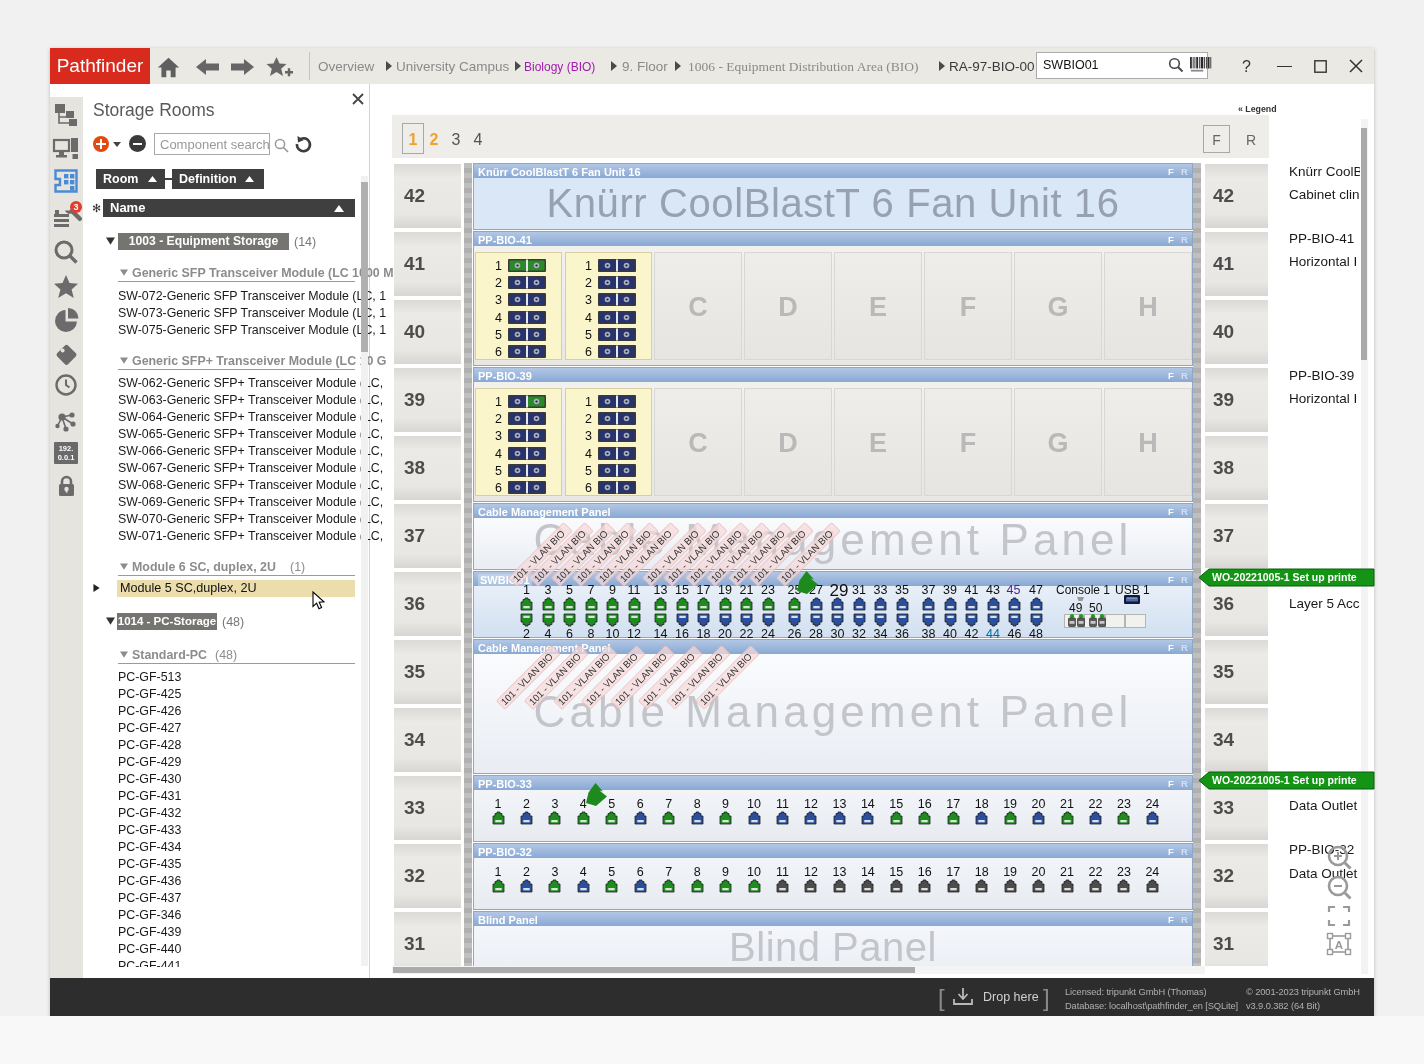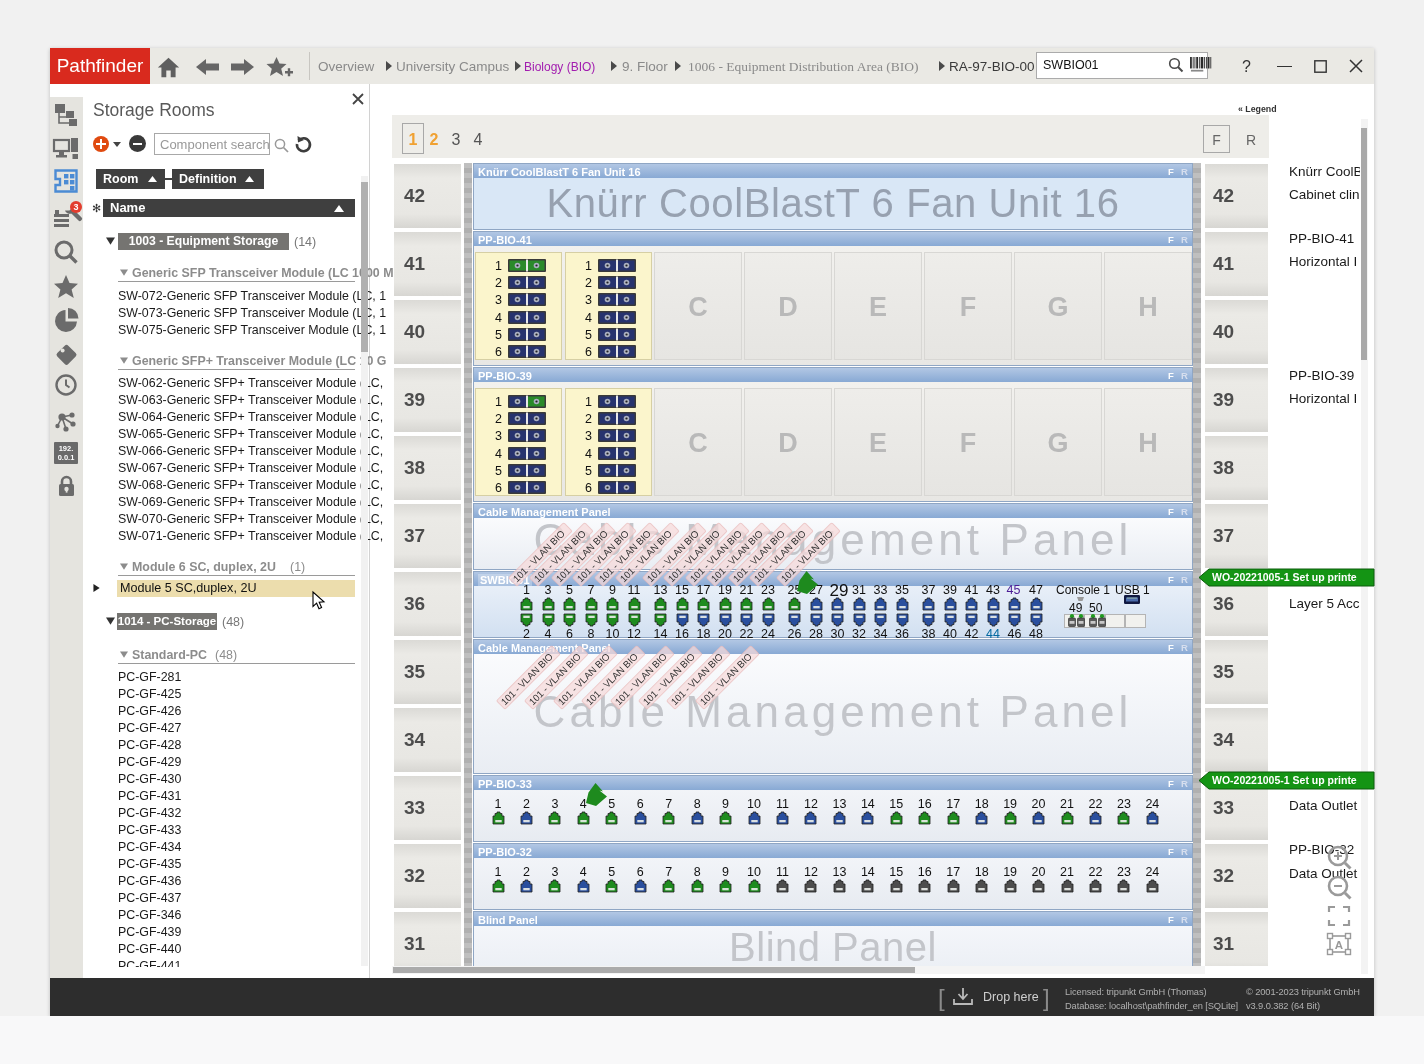--- a/index.html
+++ b/index.html
@@ -225,21 +225,21 @@
     <path d="M0 0 H10 L5 8 Z" fill="#333"></path>
   </svg>
 <div style="left:117px;top:613px;width:100px;height:17px;background:#757471;color:#fff;font-size:11.5px;font-weight:bold;line-height:17px;text-align:center">1014 - PC-Storage</div>
 <div style="position:absolute;left:222px;top:615px;font-size:12.5px;line-height:15.5px;color:#777;font-weight:normal;white-space:nowrap;">(48)</div>
 <svg width="8" height="8" style="left:120px;top:651px" viewBox="0 0 10 9">
     <path d="M0 0 H10 L5 8 Z" fill="#8c8c8c"></path>
   </svg>
 <div style="position:absolute;left:132px;top:648px;font-size:12.4px;line-height:15.4px;color:#8c8c8c;font-weight:bold;white-space:nowrap;">Standard-PC</div>
 <div style="position:absolute;left:215px;top:648px;font-size:12.4px;line-height:15.4px;color:#8c8c8c;font-weight:normal;white-space:nowrap;">(48)</div>
 <div style="left:118px;top:663px;width:237px;height:1px;background:#9a9a9a"></div>
-<div style="position:absolute;left:118px;top:670px;font-size:12.4px;line-height:15.4px;color:#1a1a1a;font-weight:normal;white-space:nowrap;">PC-GF-281</div>
+<div style="position:absolute;left:118px;top:670px;font-size:12.4px;line-height:15.4px;color:#1a1a1a;font-weight:normal;white-space:nowrap;">PC-GF-513</div>
 <div style="position:absolute;left:118px;top:687px;font-size:12.4px;line-height:15.4px;color:#1a1a1a;font-weight:normal;white-space:nowrap;">PC-GF-425</div>
 <div style="position:absolute;left:118px;top:704px;font-size:12.4px;line-height:15.4px;color:#1a1a1a;font-weight:normal;white-space:nowrap;">PC-GF-426</div>
 <div style="position:absolute;left:118px;top:721px;font-size:12.4px;line-height:15.4px;color:#1a1a1a;font-weight:normal;white-space:nowrap;">PC-GF-427</div>
 <div style="position:absolute;left:118px;top:738px;font-size:12.4px;line-height:15.4px;color:#1a1a1a;font-weight:normal;white-space:nowrap;">PC-GF-428</div>
 <div style="position:absolute;left:118px;top:755px;font-size:12.4px;line-height:15.4px;color:#1a1a1a;font-weight:normal;white-space:nowrap;">PC-GF-429</div>
 <div style="position:absolute;left:118px;top:772px;font-size:12.4px;line-height:15.4px;color:#1a1a1a;font-weight:normal;white-space:nowrap;">PC-GF-430</div>
 <div style="position:absolute;left:118px;top:789px;font-size:12.4px;line-height:15.4px;color:#1a1a1a;font-weight:normal;white-space:nowrap;">PC-GF-431</div>
 <div style="position:absolute;left:118px;top:806px;font-size:12.4px;line-height:15.4px;color:#1a1a1a;font-weight:normal;white-space:nowrap;">PC-GF-432</div>
 <div style="position:absolute;left:118px;top:823px;font-size:12.4px;line-height:15.4px;color:#1a1a1a;font-weight:normal;white-space:nowrap;">PC-GF-433</div>
 <div style="position:absolute;left:118px;top:840px;font-size:12.4px;line-height:15.4px;color:#1a1a1a;font-weight:normal;white-space:nowrap;">PC-GF-434</div>

